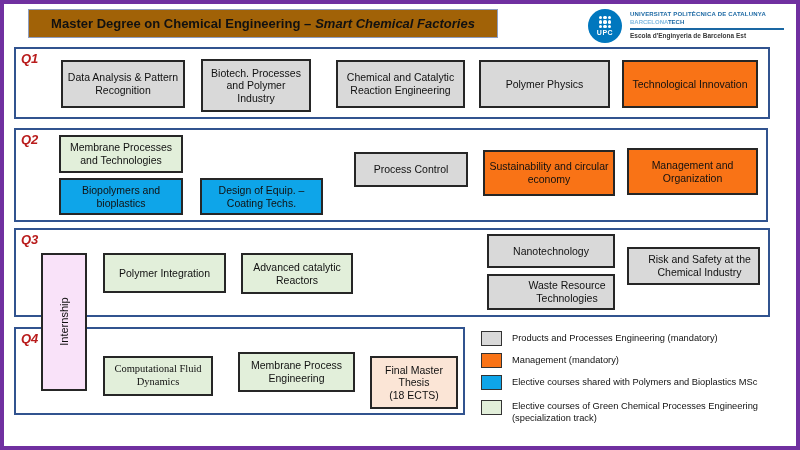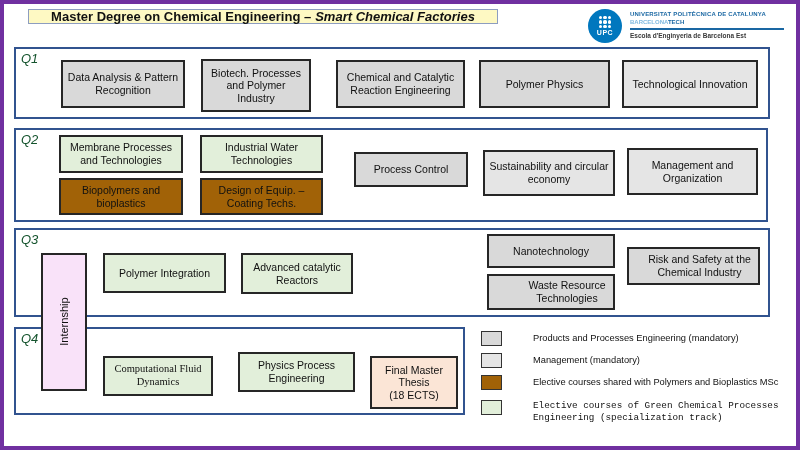--- a/index.html
+++ b/index.html
@@ -1,54 +1,54 @@
 <!DOCTYPE html>
 <html><head>
 <meta charset="utf-8">
 <style>
   html,body{margin:0;padding:0;background:#fff;}
   body{font-family:"Liberation Sans",sans-serif;}
   .slide{position:relative;width:800px;height:450px;box-sizing:border-box;
          border:4px solid #7030A0;background:#fff;overflow:hidden;}
   .abs{position:absolute;box-sizing:border-box;}
-  .title-bar{left:24px;top:5px;width:470px;height:15px;background:#fef9c3;
+  .title-bar{left:24px;top:5px;width:470px;height:29px;background:#a16207;
              border:1px solid #8D9DC0;display:flex;align-items:center;justify-content:center;
              font-size:13px;font-weight:bold;color:#111;white-space:nowrap;}
   .title-bar .it{font-style:italic;margin-left:4px;}
   .upc-circle{left:584px;top:5px;width:34px;height:34px;border-radius:50%;background:#0077BE;
               display:flex;flex-direction:column;align-items:center;justify-content:center;}
   .dots{display:flex;flex-direction:column;gap:1.5px;margin-bottom:1px;}
   .dotrow{display:flex;gap:1.5px;justify-content:center;}
   .dot{width:3.2px;height:3.2px;border-radius:50%;background:#fff;display:block;}
   .upc-acr{color:#fff;font-size:7px;font-weight:bold;letter-spacing:.5px;line-height:1;}
   .logo-text{left:626px;top:7px;width:168px;display:flex;flex-direction:column;}
   .lt1{font-size:6px;font-weight:bold;color:#1A67A3;letter-spacing:.2px;line-height:1.3;}
   .lt2{font-size:6px;font-weight:bold;line-height:1.2;}
   .lt2 .lite{color:#7FB9E0;}
   .lt2 .dark{color:#1A67A3;}
   .lt-rule{height:2px;background:#1A67A3;width:154px;margin:2px 0 2px 0;}
   .lt3{font-size:6.5px;font-weight:bold;color:#3A3A3A;line-height:1.2;}
   .frame{border:2px solid #31538F;background:#fff;}
-  .qlabel{position:absolute;left:5px;top:2px;font-size:13px;font-weight:normal;font-style:italic;color:#14532d;}
+  .qlabel{position:absolute;left:5px;top:2px;font-size:13px;font-weight:bold;font-style:italic;color:#b91c1c;}
   .course{display:flex;align-items:center;justify-content:center;text-align:center;
           border:2px solid #262626;font-size:10.5px;line-height:1.2;color:#111;padding:2px 4px;}
   .c-gray{background:#D9D9D9;}
-  .c-blue{background:#e5e5e5;}
+  .c-blue{background:#f97316;}
   .c-green{background:#E2EFDA;}
-  .c-yellow{background:#a16207;}
+  .c-yellow{background:#0ea5e9;}
   .c-peach{background:#FBE5D6;flex-direction:column;}
   .c-pink{background:#F9E2F9;}
   .intern{z-index:5;}
   .vtext{transform:rotate(-90deg);white-space:nowrap;font-size:11px;color:#111;}
-  .legend-item{display:flex;align-items:center;left:477px;width:312px;gap:21px;}
+  .legend-item{display:flex;align-items:center;left:477px;width:312px;}
   .legend-item.top{align-items:flex-start;}
   .swatch{width:21px;height:15px;border:1.5px solid #333;box-sizing:border-box;flex:0 0 21px;}
   .leg-text{margin-left:10px;font-size:9.3px;color:#111;line-height:1.3;}
   .nowrap{white-space:nowrap;}
-  .wrapw{max-width:272px;font-family:Liberation Mono, monospace;}
+  .wrapw{max-width:272px;}
 </style>
 </head>
 <body>
 
 <div class="slide">
 
   <div class="abs title-bar">
     <span>Master Degree on Chemical Engineering –</span>
     <span class="it">Smart Chemical Factories</span>
   </div>
@@ -86,21 +86,20 @@
   <div class="abs course c-gray" style="left:57px;top:56px;width:124px;height:48px;">Data Analysis &amp; Pattern Recognition</div>
   <div class="abs course c-gray" style="left:197px;top:55px;width:110px;height:53px;">Biotech. Processes and Polymer Industry</div>
   <div class="abs course c-gray" style="left:332px;top:56px;width:129px;height:48px;">Chemical and Catalytic Reaction Engineering</div>
   <div class="abs course c-gray" style="left:475px;top:56px;width:131px;height:48px;">Polymer Physics</div>
   <div class="abs course c-blue" style="left:618px;top:56px;width:136px;height:48px;">Technological Innovation</div>
 
   <div class="abs frame" style="left:10px;top:124px;width:754px;height:94px;">
     <span class="qlabel">Q2</span>
   </div>
   <div class="abs course c-green" style="left:55px;top:131px;width:124px;height:38px;">Membrane Processes and Technologies</div>
-  <div class="abs course c-green" style="left:196px;top:131px;width:123px;height:38px;">Industrial Water Technologies</div>
   <div class="abs course c-yellow" style="left:55px;top:174px;width:124px;height:37px;">Biopolymers and bioplastics</div>
   <div class="abs course c-yellow" style="left:196px;top:174px;width:123px;height:37px;">Design of Equip. – Coating Techs.</div>
   <div class="abs course c-gray" style="left:350px;top:148px;width:114px;height:35px;">Process Control</div>
   <div class="abs course c-blue" style="left:479px;top:146px;width:132px;height:46px;">Sustainability and circular economy</div>
   <div class="abs course c-blue" style="left:623px;top:144px;width:131px;height:47px;">Management and Organization</div>
 
   <div class="abs frame" style="left:10px;top:224px;width:756px;height:89px;">
     <span class="qlabel">Q3</span>
   </div>
 
@@ -112,21 +111,21 @@
     <span class="vtext">Internship</span>
   </div>
 
   <div class="abs course c-green" style="left:99px;top:249px;width:123px;height:40px;">Polymer Integration</div>
   <div class="abs course c-green" style="left:237px;top:249px;width:112px;height:41px;">Advanced catalytic Reactors</div>
   <div class="abs course c-gray" style="left:483px;top:230px;width:128px;height:34px;">Nanotechnology</div>
   <div class="abs course c-gray" style="left:483px;top:270px;width:128px;height:36px;padding-left:36px;">Waste Resource Technologies</div>
   <div class="abs course c-gray" style="left:623px;top:243px;width:133px;height:38px;padding-left:16px;">Risk and Safety at the Chemical Industry</div>
 
   <div class="abs course c-green" style="left:99px;top:352px;width:110px;height:40px;font-family:Liberation Serif, serif;">Computational Fluid Dynamics</div>
-  <div class="abs course c-green" style="left:234px;top:348px;width:117px;height:40px;">Physics Process Engineering</div>
+  <div class="abs course c-green" style="left:234px;top:348px;width:117px;height:40px;">Membrane Process Engineering</div>
   <div class="abs course c-peach" style="left:366px;top:335px;width:88px;height:53px;margin-top:17px;">
     <span>Final Master Thesis</span>
     <span>(18 ECTS)</span>
   </div>
 
   <div class="abs legend-item" style="top:327px;">
     <span class="swatch c-gray"></span>
     <span class="leg-text nowrap">Products and Processes Engineering (mandatory)</span>
   </div>
   <div class="abs legend-item" style="top:349px;">

